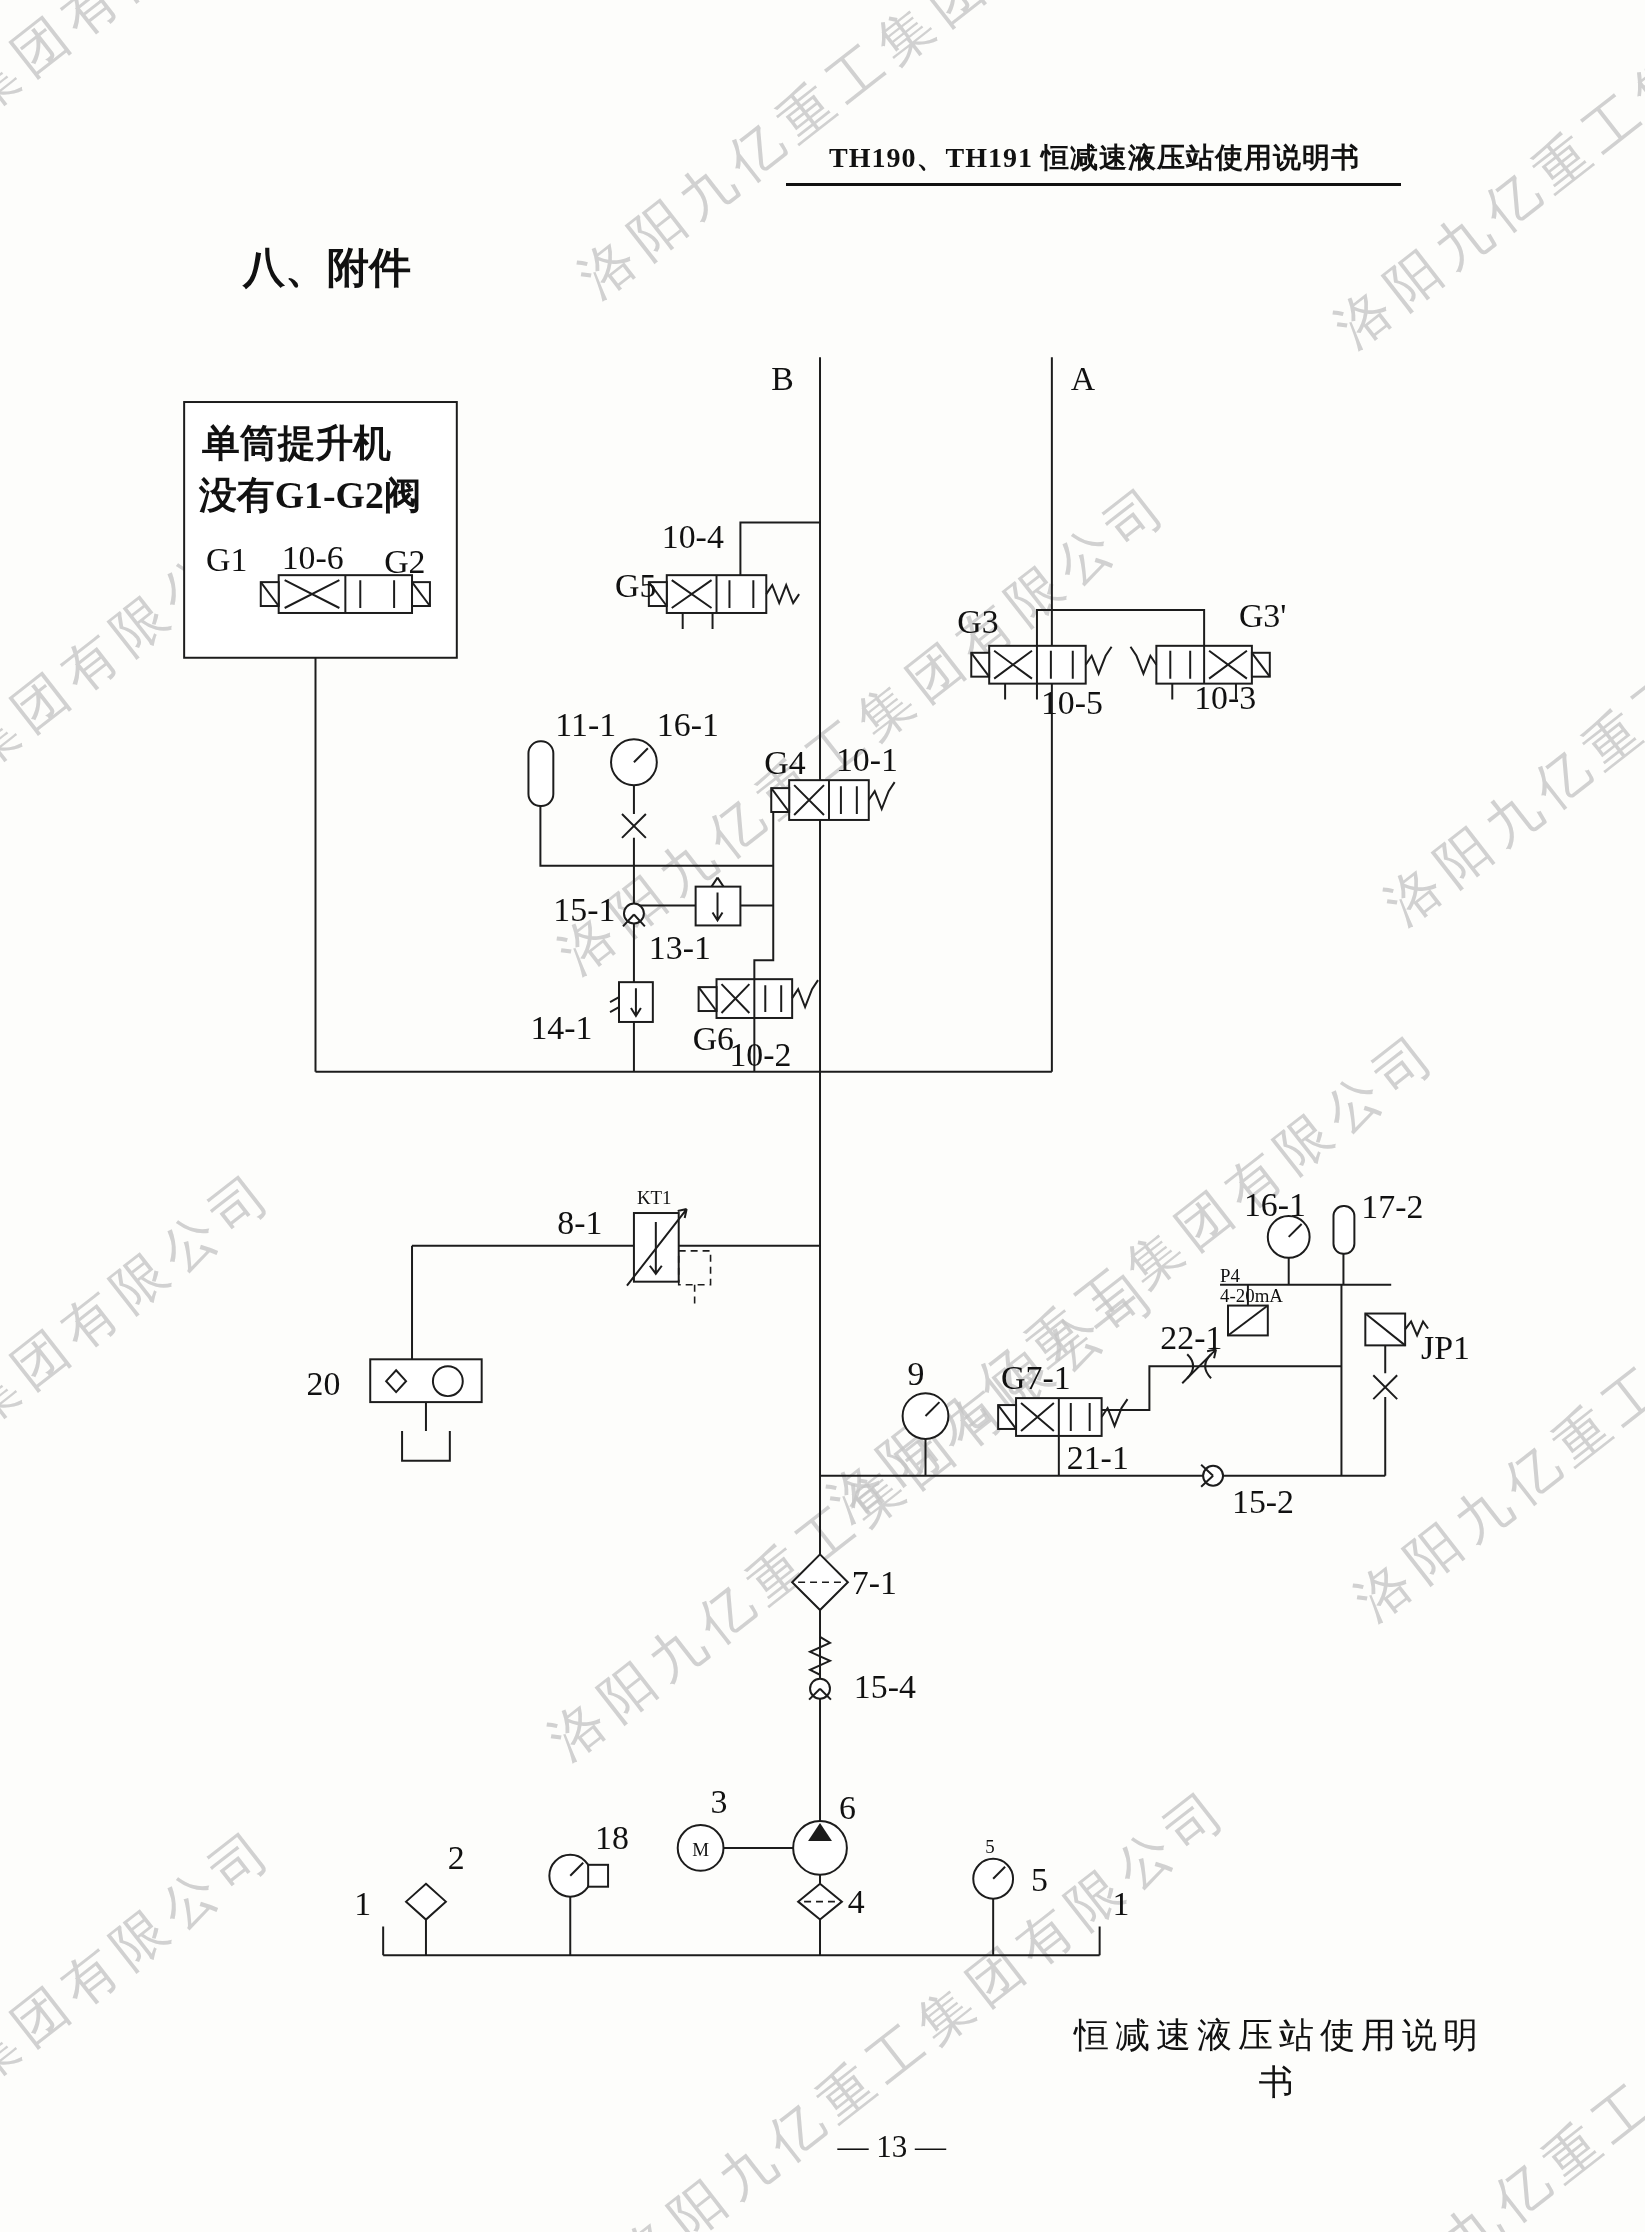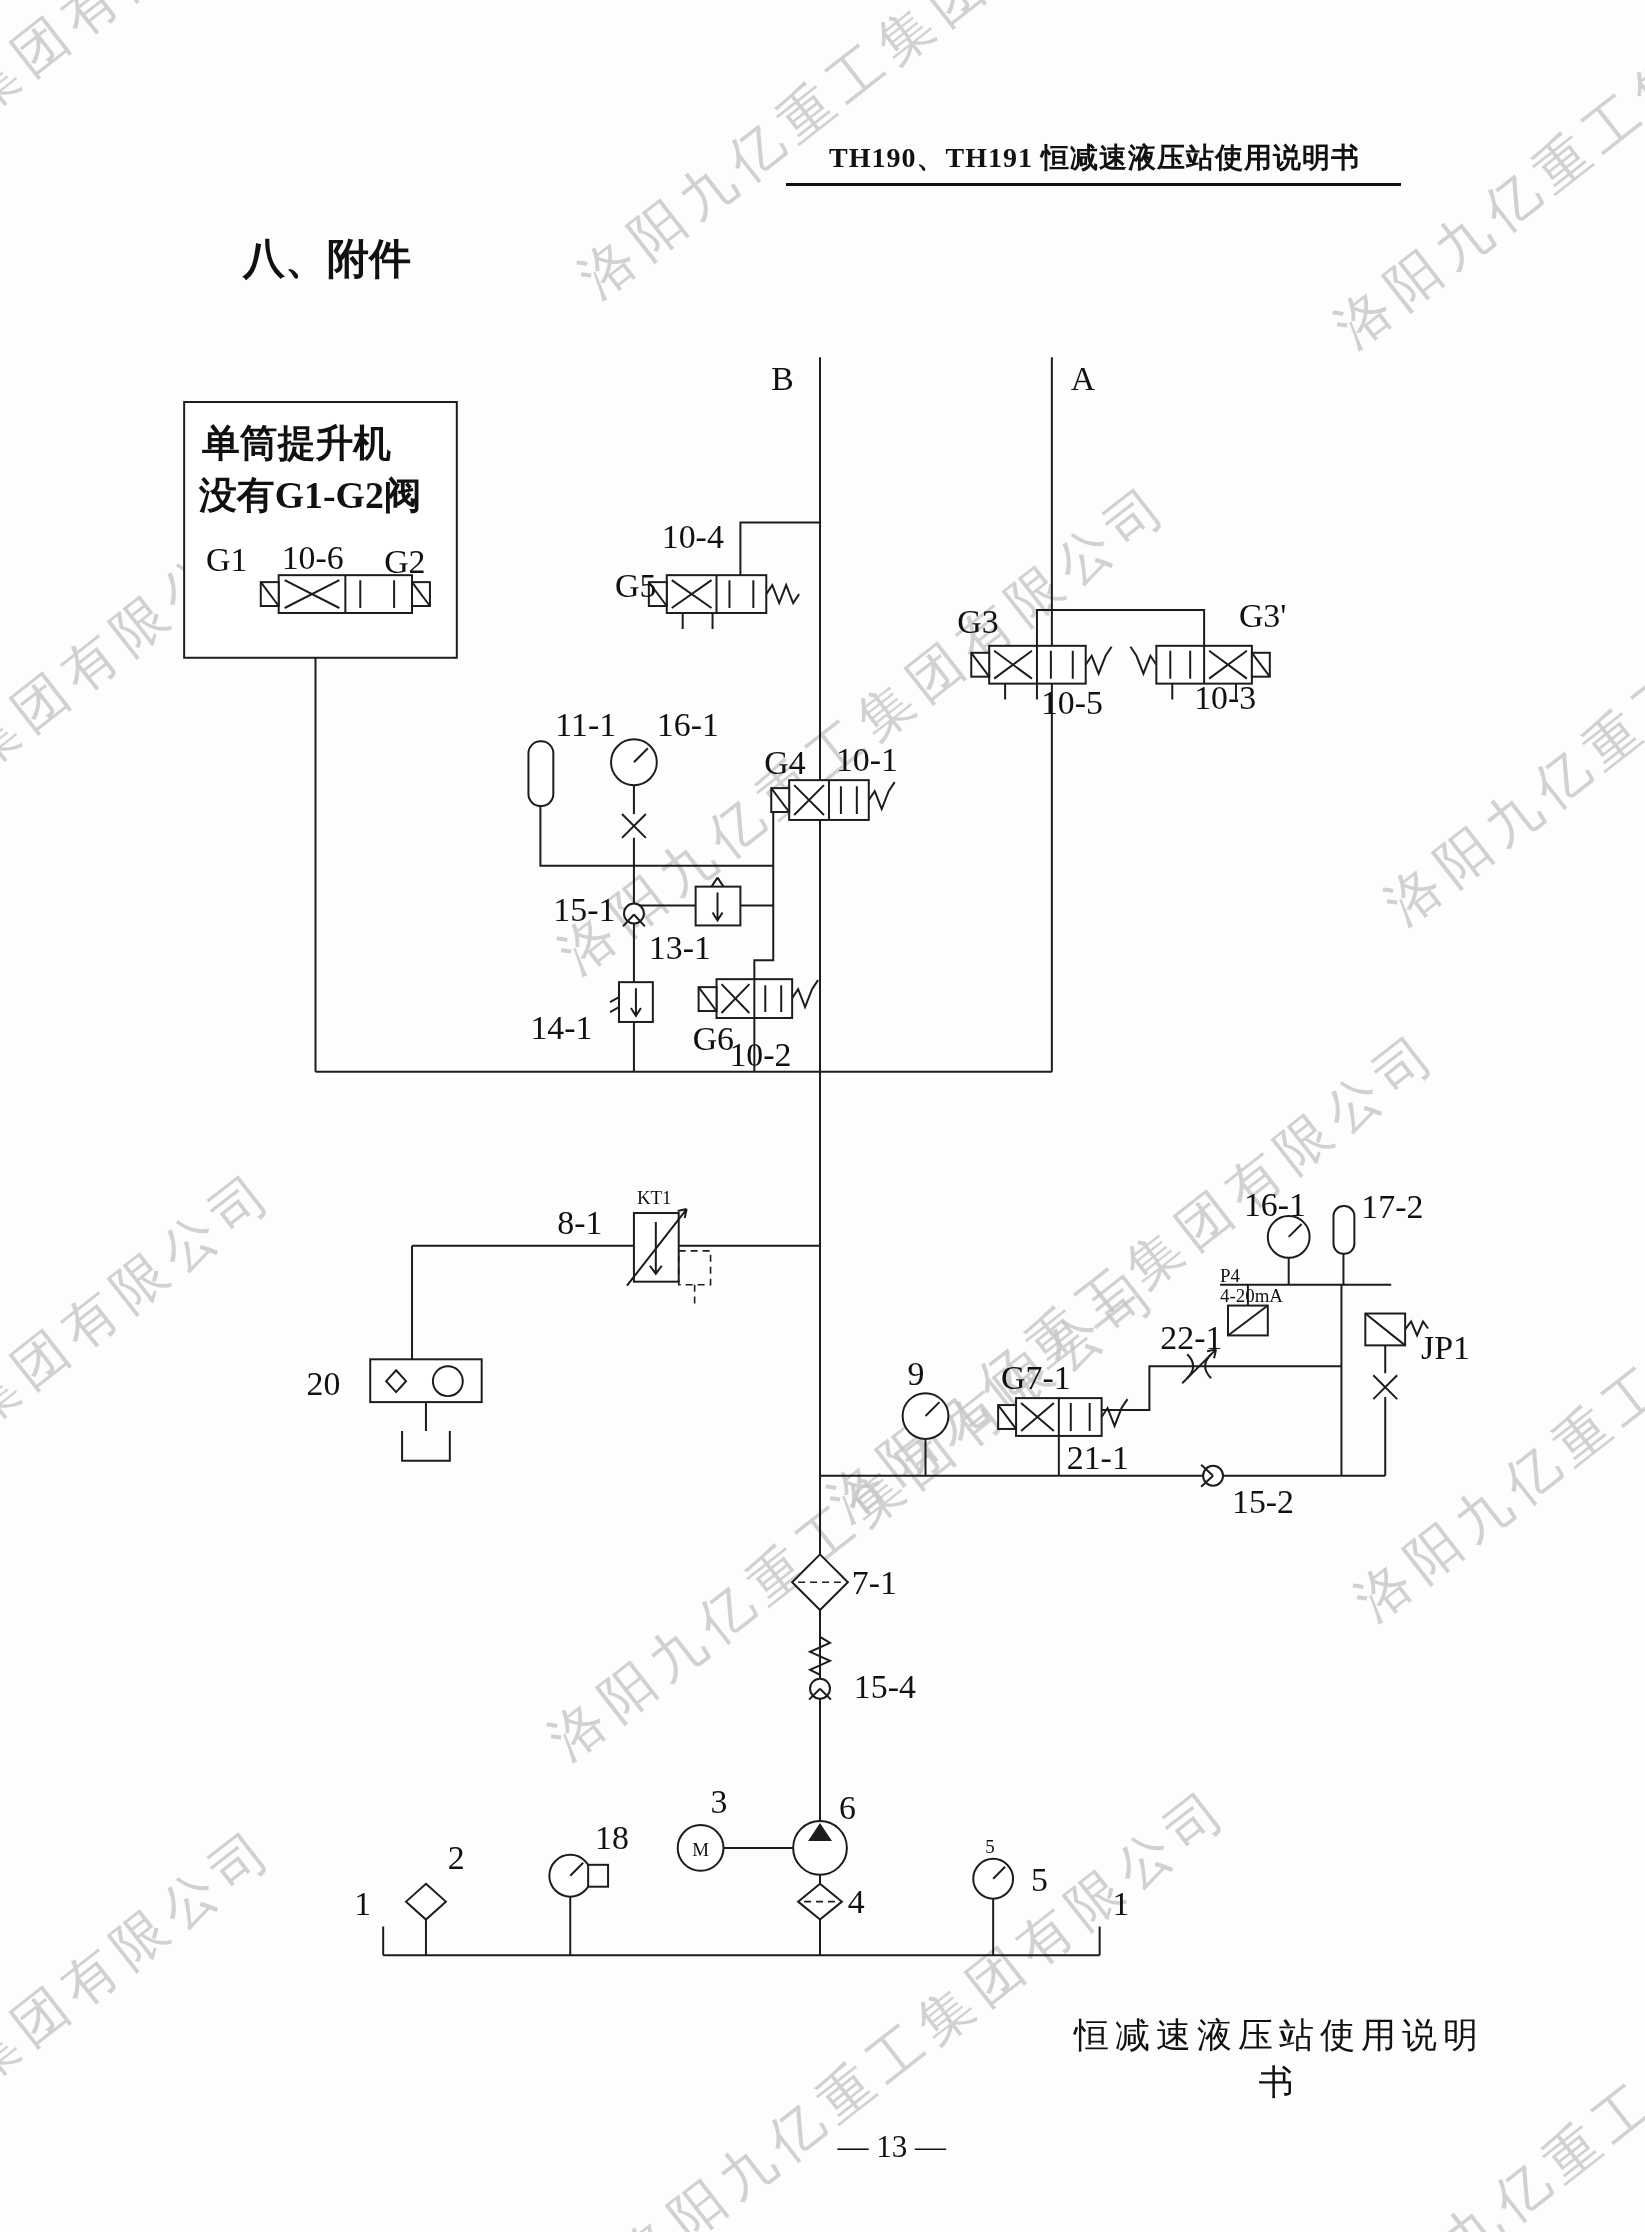--- a/index.html
+++ b/index.html
@@ -4,21 +4,21 @@
 <style>
   html,body{margin:0;padding:0;background:#8a8a8a;}
   .page{position:relative;width:1646px;height:2233px;background:#fdfdfb;overflow:hidden;
         font-family:"Liberation Serif",serif;color:#111;}
   .wm{position:absolute;white-space:nowrap;font-size:54px;letter-spacing:9px;
       color:#c7c7c7;opacity:.8;transform:rotate(-38deg);transform-origin:0 50%;
       font-family:"Liberation Serif",serif;pointer-events:none;}
   .header-title{position:absolute;top:139px;left:788px;width:613px;text-align:center;
       font-size:28px;font-weight:bold;letter-spacing:1px;}
   .header-rule{position:absolute;top:183px;left:786px;width:615px;border-top:3px solid #111;}
-  .section-title{position:absolute;top:231px;left:243px;font-size:42px;font-weight:bold;
+  .section-title{position:absolute;top:240px;left:243px;font-size:42px;font-weight:bold;
       font-family:Liberation Serif, serif;}
   .caption{position:absolute;top:2012px;left:1070px;width:418px;text-align:center;
       font-size:35px;letter-spacing:6px;}
   .page-number{position:absolute;top:2129px;left:687px;width:259px;text-align:right;font-size:31px;}
   svg.diagram{position:absolute;left:0;top:0;}
   .ln{stroke:#1c1c1c;stroke-width:2;fill:none;}
   .sym{stroke:#1c1c1c;stroke-width:2;fill:#ffffff;}
   .symk{fill:#1c1c1c;stroke:none;}
   .dash{stroke:#1c1c1c;stroke-width:1.6;fill:none;stroke-dasharray:7 5;}
   text{fill:#111;font-family:"Liberation Serif",serif;}

